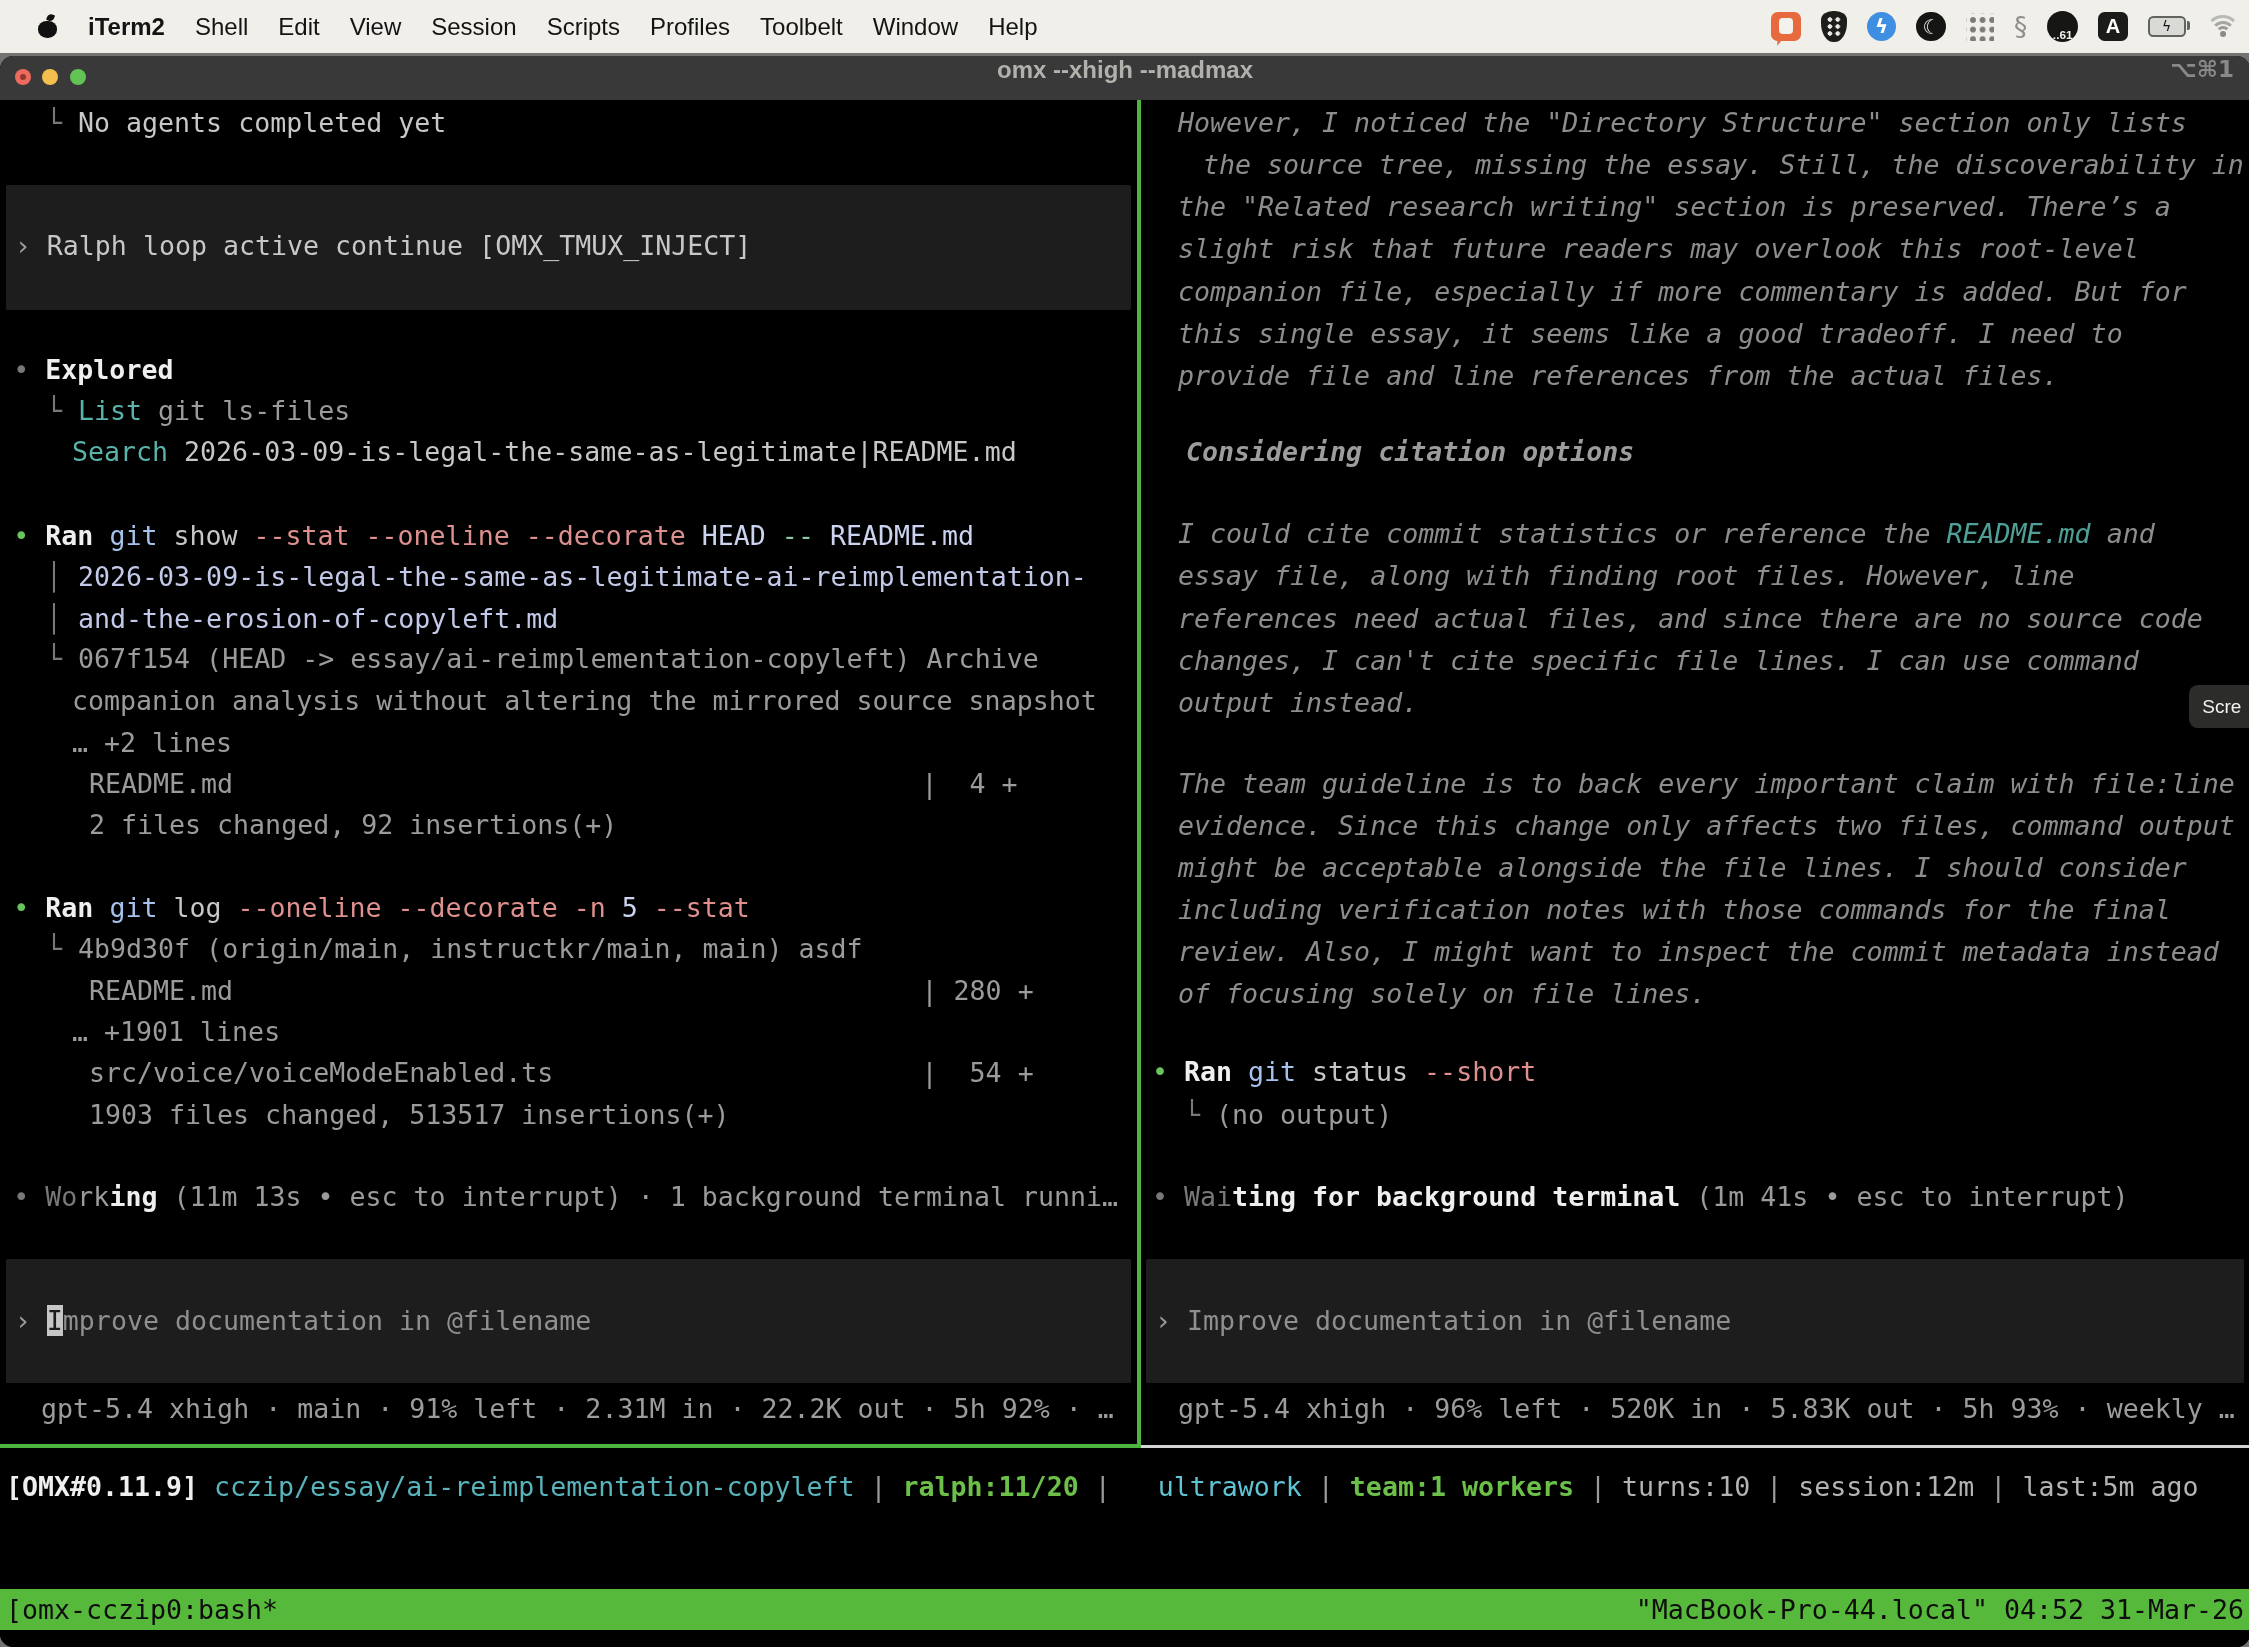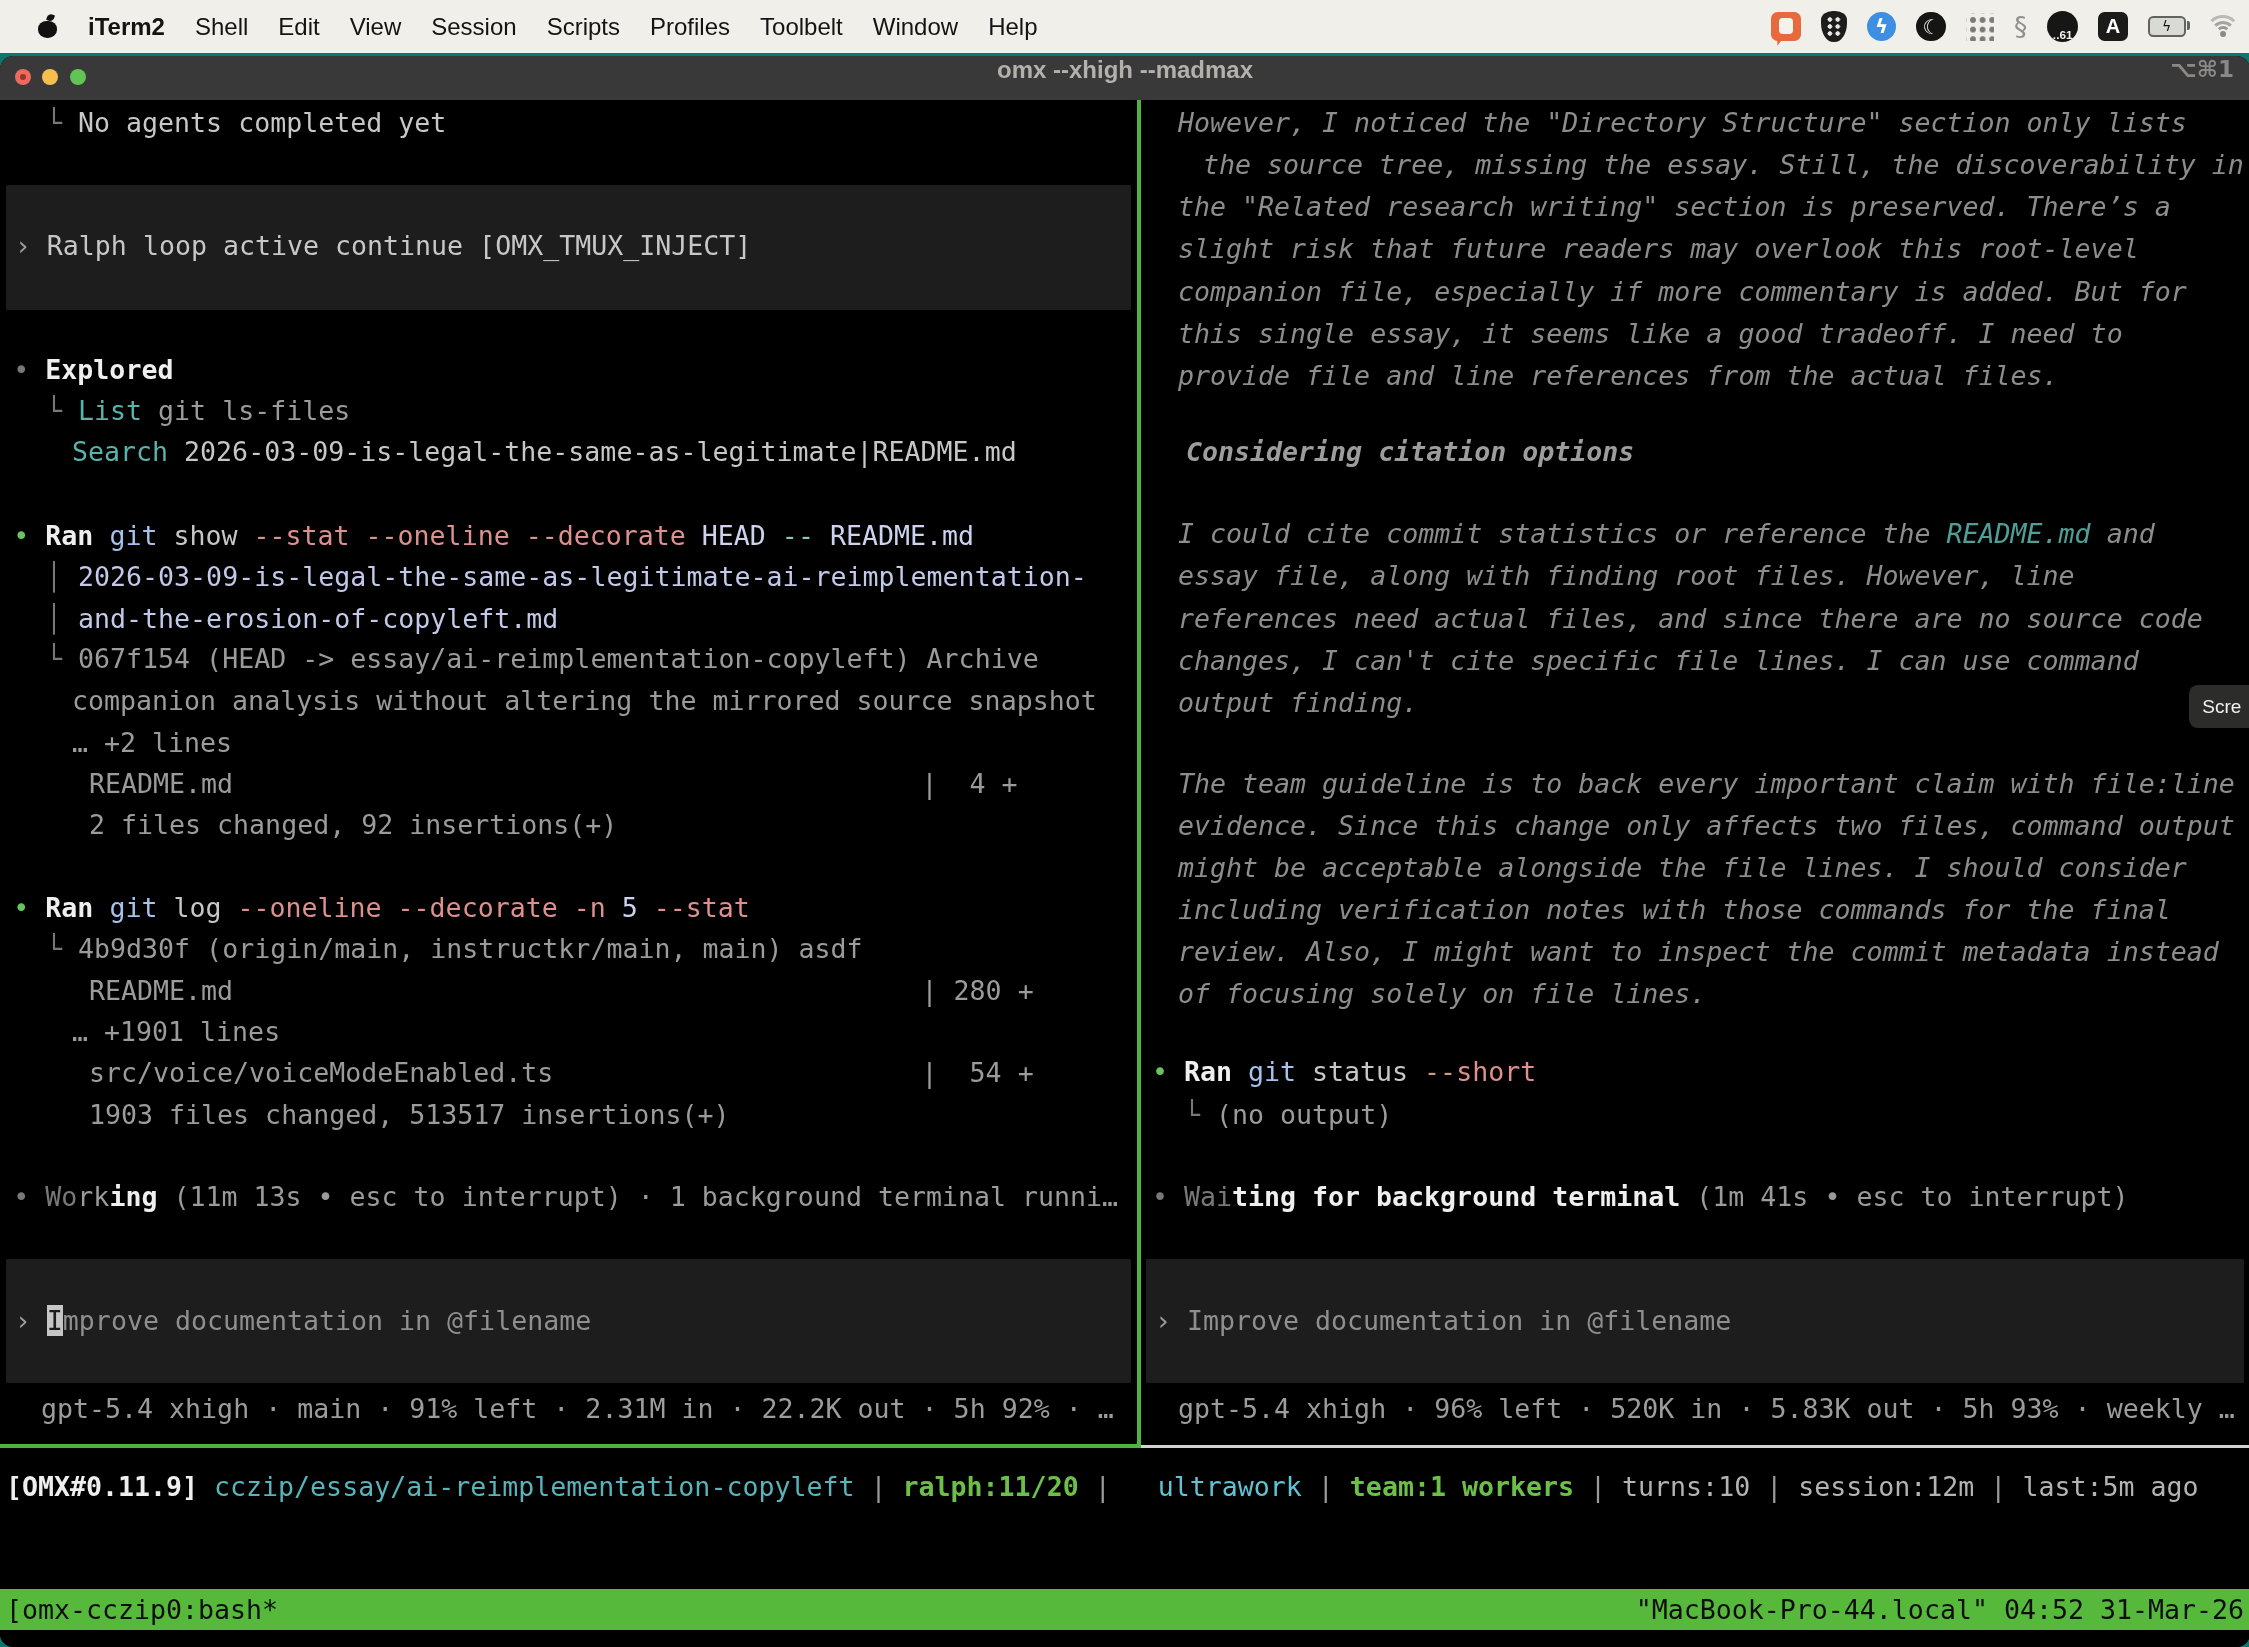--- a/index.html
+++ b/index.html
@@ -1,16 +1,16 @@
 <!DOCTYPE html>
 <html style="font-size:11.8px"><head>
 <meta charset="utf-8">
 <style>
   html,body{margin:0;padding:0;background:#000;}
-  #screen{position:relative;width:2250px;height:1648px;background:#0f766e;overflow:hidden;
+  #screen{position:relative;width:2250px;height:1648px;background:#737373;overflow:hidden;
           font-family:"DejaVu Sans Mono",monospace;}
   
   .menubar{position:absolute;top:0;left:0;width:2250px;height:53px;background:#f0efe9;
            display:flex;align-items:center;font-family:"Liberation Sans",sans-serif;
            font-size:24px;color:#141414;}
   .apple{width:19px;height:22px;margin-left:38px;position:relative;}
   .apple::before{content:"";position:absolute;left:0;top:5.2px;width:19px;height:17px;background:#111;
                  border-radius:45% 45% 48% 48%;}
   .apple::after{content:"";position:absolute;left:8.9px;top:-1.5px;width:6.6px;height:7.4px;background:#111;
                 border-radius:60% 10% 60% 10%;transform:rotate(20deg);}
@@ -197,21 +197,21 @@
           <div class="trow" style="top: 86px; left: 32px;"><span class="s-ital">the "Related research writing" section is preserved. There’s a</span></div>
           <div class="trow" style="top: 128px; left: 32px;"><span class="s-ital">slight risk that future readers may overlook this root-level</span></div>
           <div class="trow" style="top: 171px; left: 32px;"><span class="s-ital">companion file, especially if more commentary is added. But for</span></div>
           <div class="trow" style="top: 213px; left: 32px;"><span class="s-ital">this single essay, it seems like a good tradeoff. I need to</span></div>
           <div class="trow" style="top: 255px; left: 32px;"><span class="s-ital">provide file and line references from the actual files.</span></div>
           <div class="trow" style="top: 331px; left: 40px;"><span class="s-hdg">Considering citation options</span></div>
           <div class="trow" style="top: 413px; left: 32px;"><span class="s-ital">I could cite commit statistics or reference the </span><span class="s-tealital">README.md</span><span class="s-ital"> and</span></div>
           <div class="trow" style="top: 455px; left: 32px;"><span class="s-ital">essay file, along with finding root files. However, line</span></div>
           <div class="trow" style="top: 498px; left: 32px;"><span class="s-ital">references need actual files, and since there are no source code</span></div>
           <div class="trow" style="top: 540px; left: 32px;"><span class="s-ital">changes, I can't cite specific file lines. I can use command</span></div>
-          <div class="trow" style="top: 582px; left: 32px;"><span class="s-ital">output finding.</span></div>
+          <div class="trow" style="top: 582px; left: 32px;"><span class="s-ital">output instead.</span></div>
           <div class="trow" style="top: 663px; left: 32px;"><span class="s-ital">The team guideline is to back every important claim with file:line</span></div>
           <div class="trow" style="top: 705px; left: 32px;"><span class="s-ital">evidence. Since this change only affects two files, command output</span></div>
           <div class="trow" style="top: 747px; left: 32px;"><span class="s-ital">might be acceptable alongside the file lines. I should consider</span></div>
           <div class="trow" style="top: 789px; left: 32px;"><span class="s-ital">including verification notes with those commands for the final</span></div>
           <div class="trow" style="top: 831px; left: 32px;"><span class="s-ital">review. Also, I might want to inspect the commit metadata instead</span></div>
           <div class="trow" style="top: 873px; left: 32px;"><span class="s-ital">of focusing solely on file lines.</span></div>
           <div class="trow" style="top: 951px; left: 5.9px;"><span class="s-grn">• </span><span class="s-white">Ran</span><span class="s-blue"> git</span><span class="s-lite"> status</span><span class="s-pink"> --short</span></div>
           <div class="trow" style="top: 994px; left: 38px;"><span class="s-dim">└ </span><span class="s-gray">(no output)</span></div>
           <div class="trow" style="top: 1076px; left: 5.9px;"><span class="s-dim">• </span><span class="s-dim">Wai</span><span class="s-white">ting for background terminal</span><span class="s-gray"> (1m 41s • esc to interrupt)</span></div>
           <div class="trow" style="top: 1200px; left: 8.9px;"><span class="s-gray">› </span><span class="s-input">Improve documentation in @filename</span></div>

